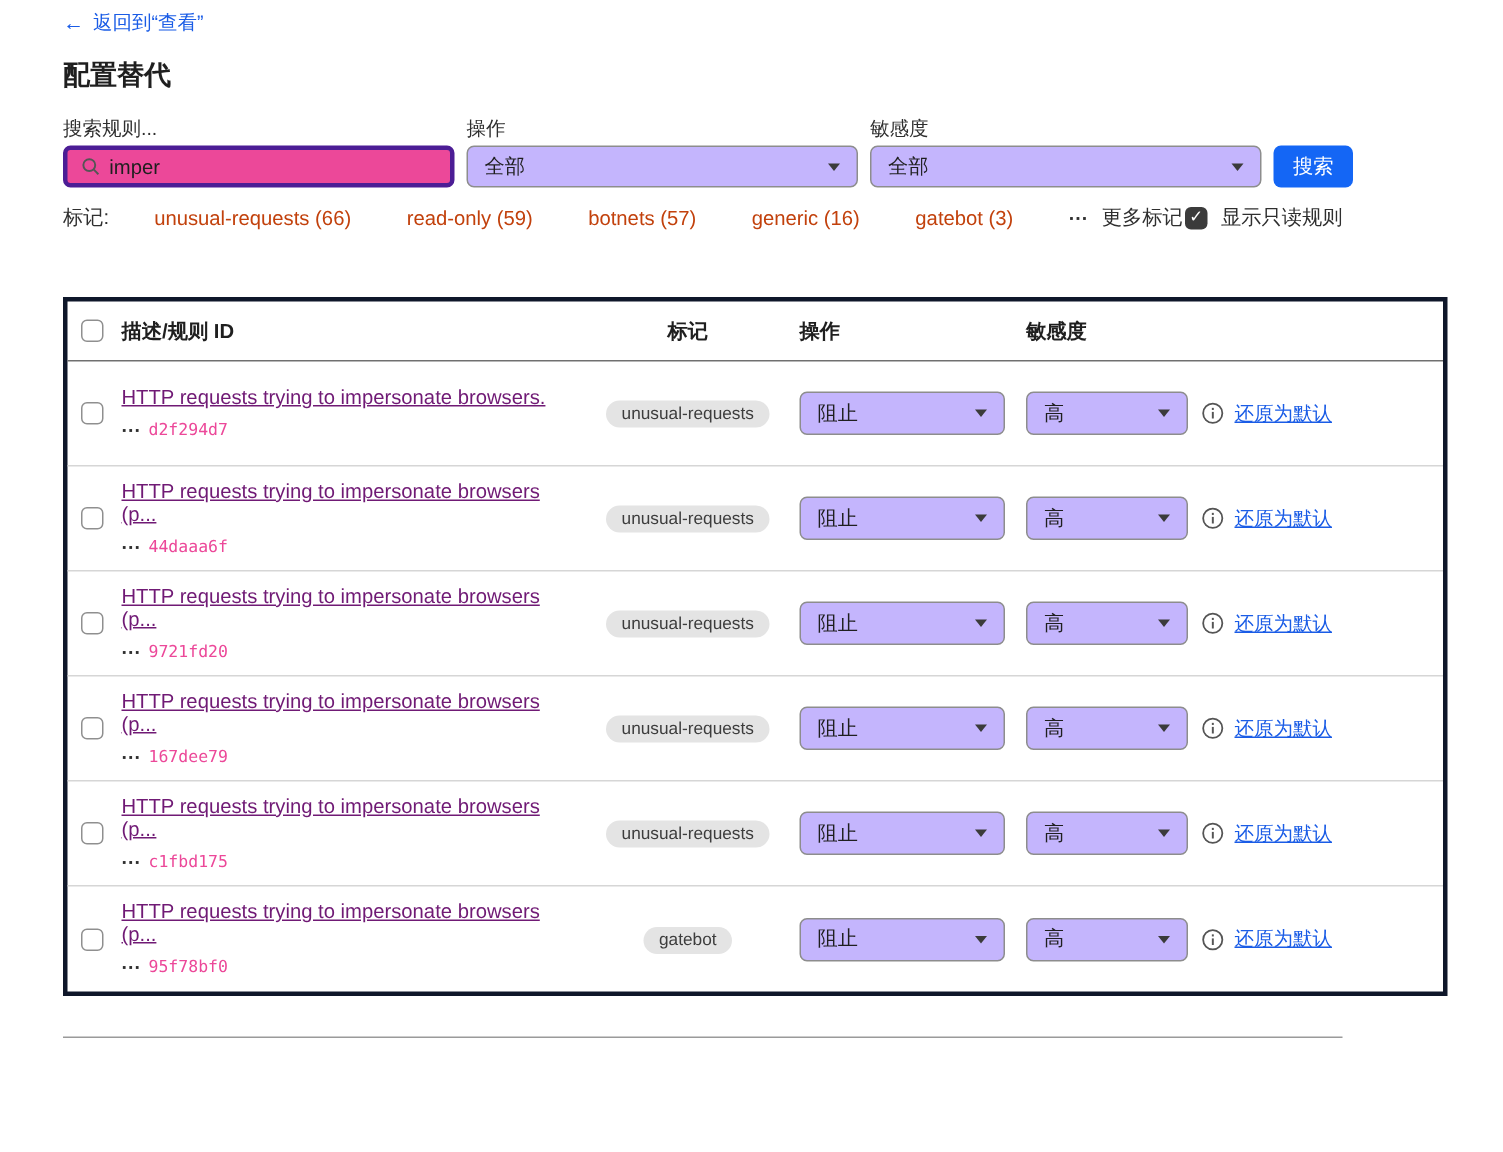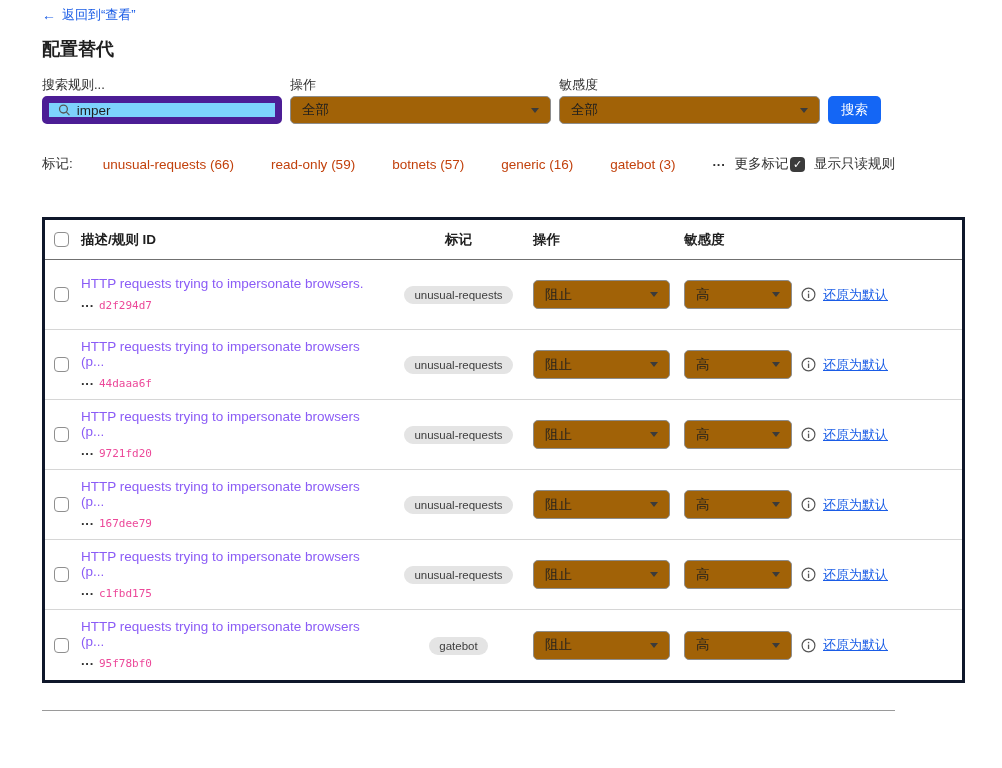--- a/index.html
+++ b/index.html
@@ -15,49 +15,49 @@
   .back-link { display:inline-flex; align-items:center; gap:6px; color:#1a5ce6; font-size:13px; text-decoration:none; cursor:pointer; }
   .back-link .arrow { font-size:14px; line-height:14px; }
 
   
   .page-title { font-size:18px; font-weight:bold; color:#1f1f1f; margin-top:13px; }
 
   
   .filters { display:flex; align-items:flex-end; gap:8px; margin-top:15px; }
   .field { display:flex; flex-direction:column; }
   .field-label { font-size:13px; color:#2f2f2f; margin-bottom:2px; }
-  .textbox { width:240px; height:28px; border:7px solid #4c1d95; border-radius:5px; display:flex; align-items:center; padding:0 9px; gap:6px; background:#7dd3fc; }
+  .textbox { width:261px; height:28px; border:3px solid #4c1d95; border-radius:5px; display:flex; align-items:center; padding:0 9px; gap:6px; background:#ec4899; }
   .textbox input { border:none; outline:none; font-size:13.5px; width:100%; color:#1f1f1f; font-family:inherit; background:transparent; }
-  .selectbox { height:28px; border:1px solid #8d8d8d; border-radius:5px; display:flex; align-items:center; justify-content:space-between; padding:0 11px; font-size:13.5px; background:#a16207; cursor:pointer; color:#1f1f1f; }
+  .selectbox { height:28px; border:1px solid #8d8d8d; border-radius:5px; display:flex; align-items:center; justify-content:space-between; padding:0 11px; font-size:13.5px; background:#c4b5fd; cursor:pointer; color:#1f1f1f; }
   .selectbox.w-lg { width:261px; }
   .caret { width:0; height:0; border-left:4.5px solid transparent; border-right:4.5px solid transparent; border-top:5.5px solid #3b3b3b; }
   .btn-primary { background:#1466f5; color:#fff; border:none; border-radius:5px; font-size:13.5px; height:28px; padding:0 13px; cursor:pointer; font-family:inherit; }
 
   
-  .tags-row { display:flex; align-items:center; margin-top:31px; font-size:13.5px; width:853px;justify-content:space-between; }
+  .tags-row { display:flex; align-items:center; margin-top:11px; font-size:13.5px; width:853px;justify-content:space-between; }
   .tags-label { margin-right:30px; }
   .tag-item { margin-right:37px; cursor:pointer; color:#c2410c; }
   .more-tags { display:flex; align-items:center; gap:9px; cursor:pointer; }
   .dots-icon { font-weight:bold; letter-spacing:0px; font-size:13px; color:#2f2f2f; }
   .readonly-group { margin-left:auto; display:flex; align-items:center; gap:9px; cursor:pointer; }
   .checkbox-checked { width:15px; height:15px; background:#3b3b3b; border-radius:4px; color:#fff; font-size:11px; line-height:15px; text-align:center; }
 
   
   .rules-table { width:923px; border:3px solid #0f172a; margin-top:44px; }
   .thead { display:flex; align-items:center; height:40px; border-bottom:1px solid #707070; font-weight:bold; font-size:13.5px; color:#1f1f1f; }
   .trow { display:flex; align-items:center; height:70px; border-bottom:1px solid #d6d6d6; }
   .trow:last-child { border-bottom:none; }
   .col-check { width:36px; padding-left:9px; display:flex; align-items:center; }
   .col-desc { width:303px; }
   .col-tag { width:149px;text-align:center; }
   .col-action { width:151px; }
   .col-sens { width:117px; }
   .col-restore { flex:1; display:flex; align-items:center; gap:7px; }
   .checkbox { width:15px; height:15px; border:1px solid #8f8f8f; border-radius:4px; background:#fff; cursor:pointer; }
-  .desc-line1 { font-size:13.5px; color:#8b5cf6; }
+  .desc-line1 { font-size:13.5px; color:#701a75;text-decoration:underline; }
   .desc-line2 { margin-top:7px; display:flex; align-items:center; gap:5px; }
   .rule-id { font-family:"DejaVu Sans Mono",monospace; font-size:11px; color:#ec4899; }
   .pill { display:inline-block; background:#e4e4e4; border-radius:10px; padding:3px 10px; font-size:11.5px; color:#3d3d3d; }
   .select-action { width:137px; height:29px; }
   .select-sens { width:108px; height:29px; }
   .info-icon { width:15px; height:15px; flex:none; }
   .restore-link { color:#1a5ce6; font-size:13px; text-decoration:underline; cursor:pointer; }
 
   
   .divider { width:853px; border-top:1px solid #9a9a9a; margin-top:27px; }

